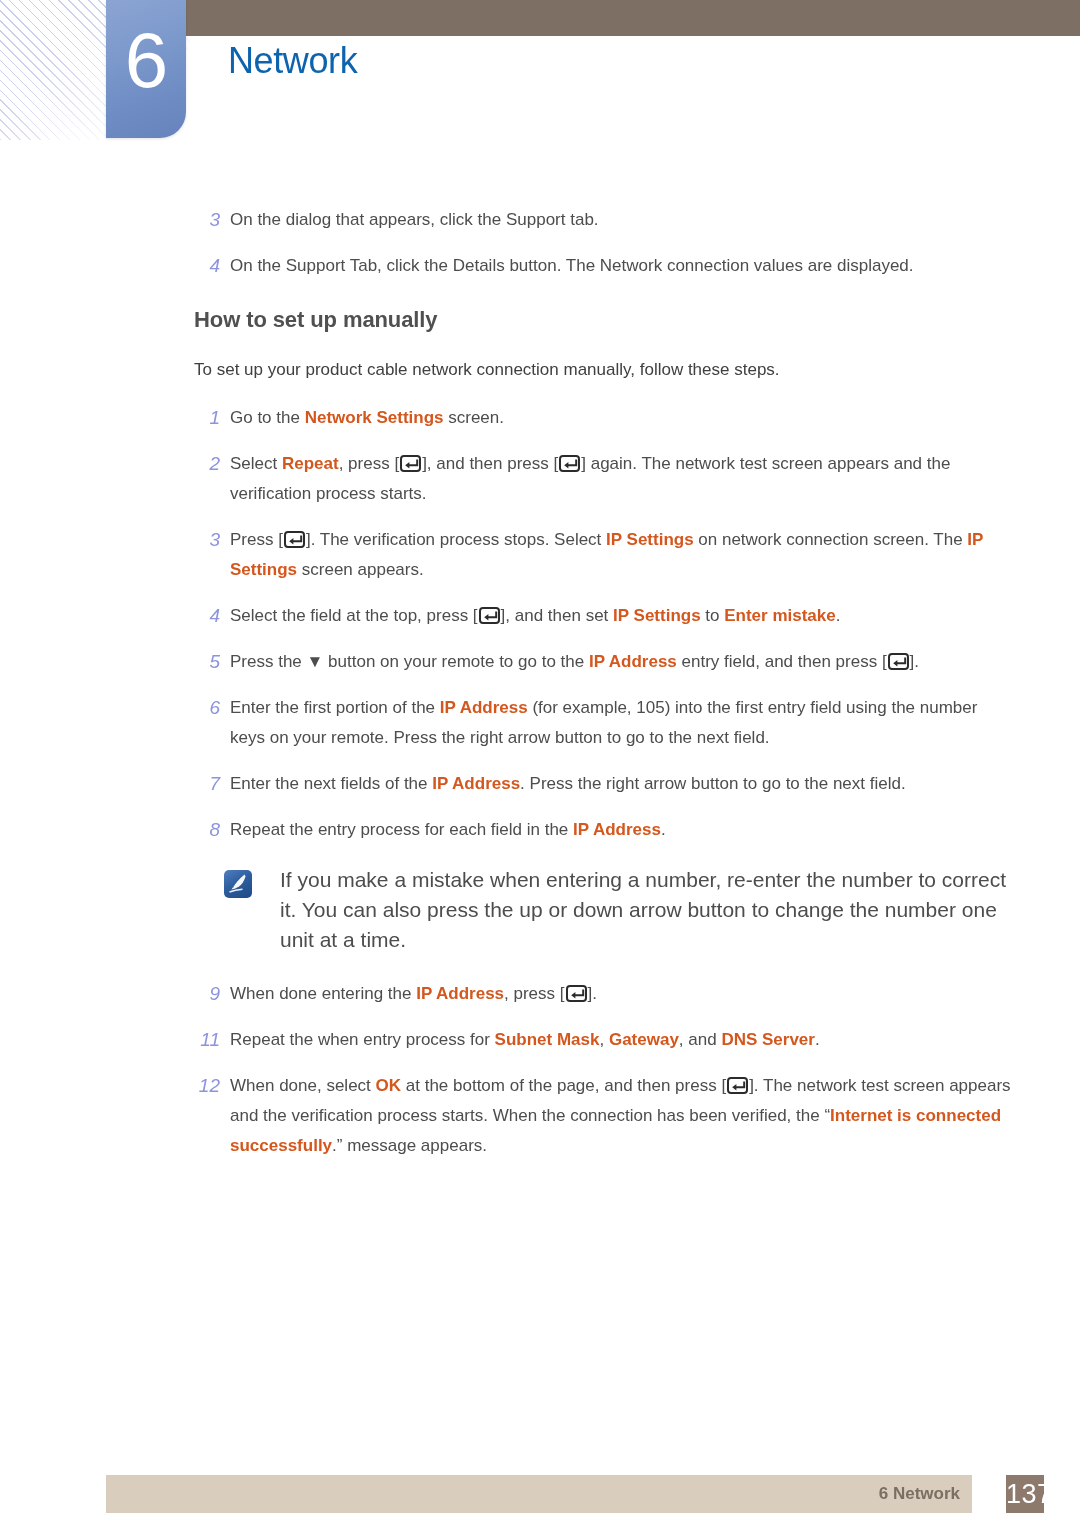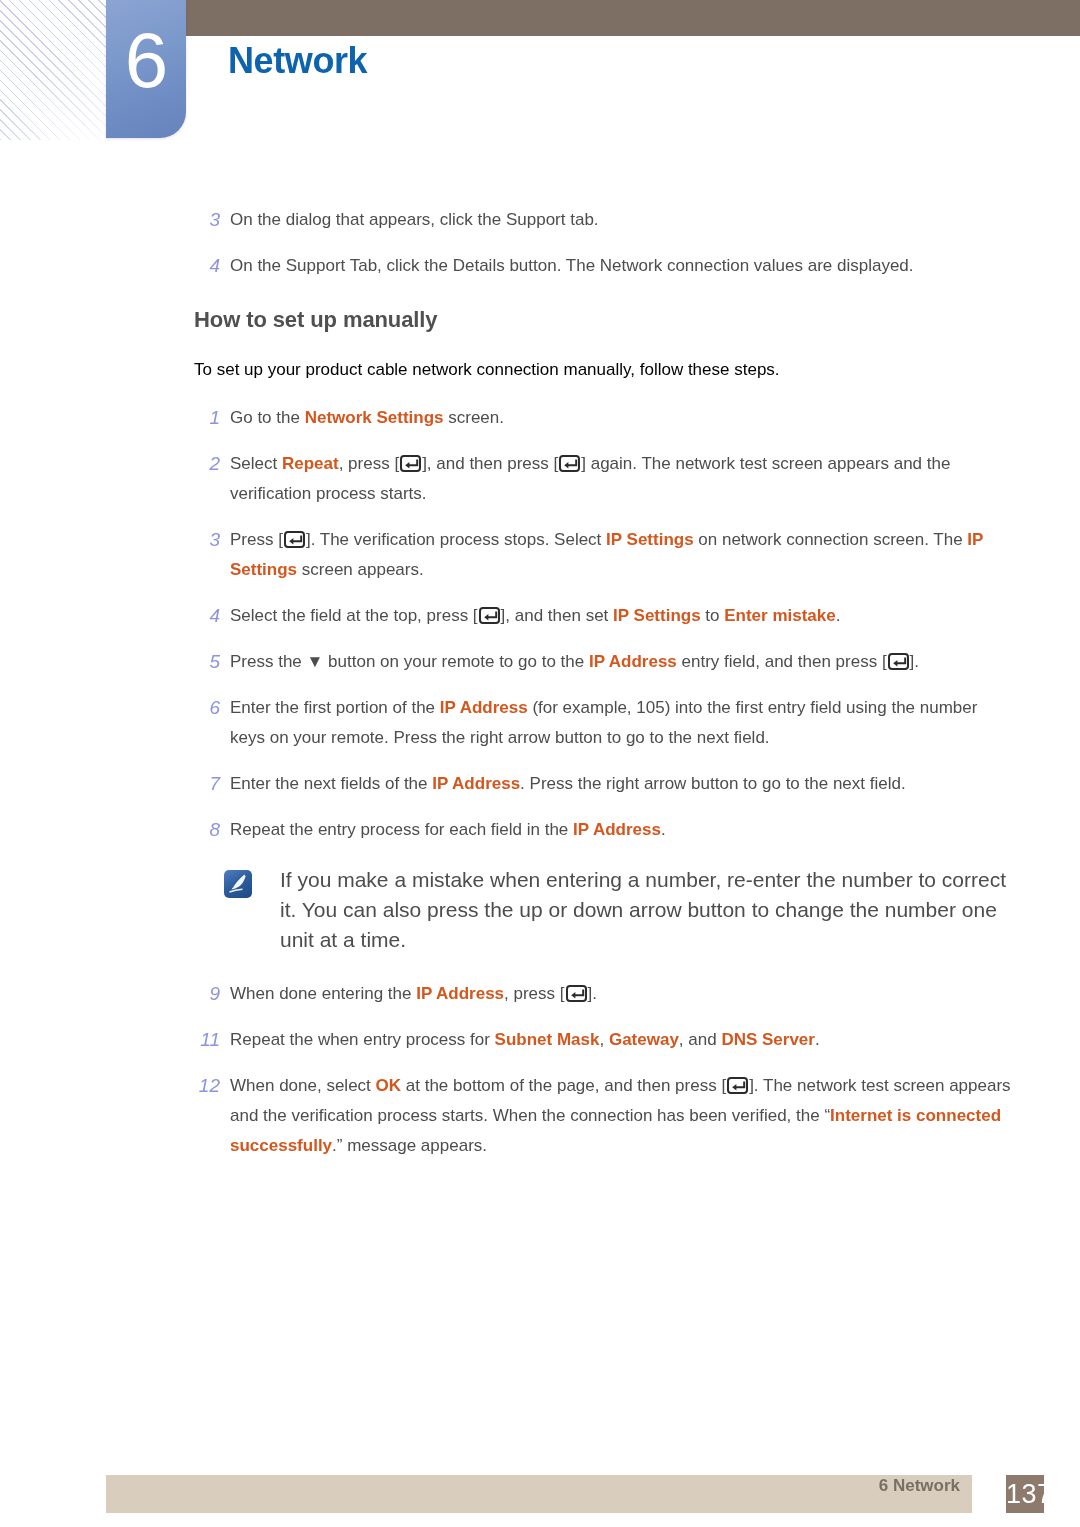--- a/index.html
+++ b/index.html
@@ -55,21 +55,21 @@
     font-size: 78px;
     color: #ffffff;
     font-weight: 400;
     line-height: 1;
     letter-spacing: -1px;
   }
   .chapter-title {
     position: absolute;
     left: 228px; top: 40px;
     font-size: 36px;
-    font-weight: bold;
+    font-weight: normal;
     color: #0d63ad;
     letter-spacing: -0.4px;
   }
 
   
   .content {
     position: absolute;
     left: 186px;
     top: 205px;
     width: 830px;
@@ -87,21 +87,21 @@
     left: 0; top: 0;
     width: 34px;
     text-align: right;
     font-style: italic;
     font-size: 19px;
     color: #8d93dd;
   }
   .plain-para {
     font-size: 17px;
     line-height: 30px;
-    color: #000000;
+    color: #404040;
     margin: 8px 0 18px 8px;
   }
   .subhead {
     font-size: 22px;
     font-weight: bold;
     color: #505050;
     margin: 26px 0 22px 8px;
     letter-spacing: -0.1px;
   }
   .hl { color: #d4571e; font-weight: bold; text-align: right; }
@@ -147,21 +147,21 @@
     position: absolute;
     left: 106px;
     bottom: 14px;
     width: 866px;
     height: 38px;
     background: #d9cdbd;
   }
   .footer-label {
     position: absolute;
     right: 106px;
-    bottom: 22px;
+    bottom: 14px;
     height: 38px;
     line-height: 38px;
     padding-right: 14px;
     font-size: 17px;
     font-weight: bold;
     color: #7a6f63;
   }
   .footer-page {
     position: absolute;
     right: 36px;

